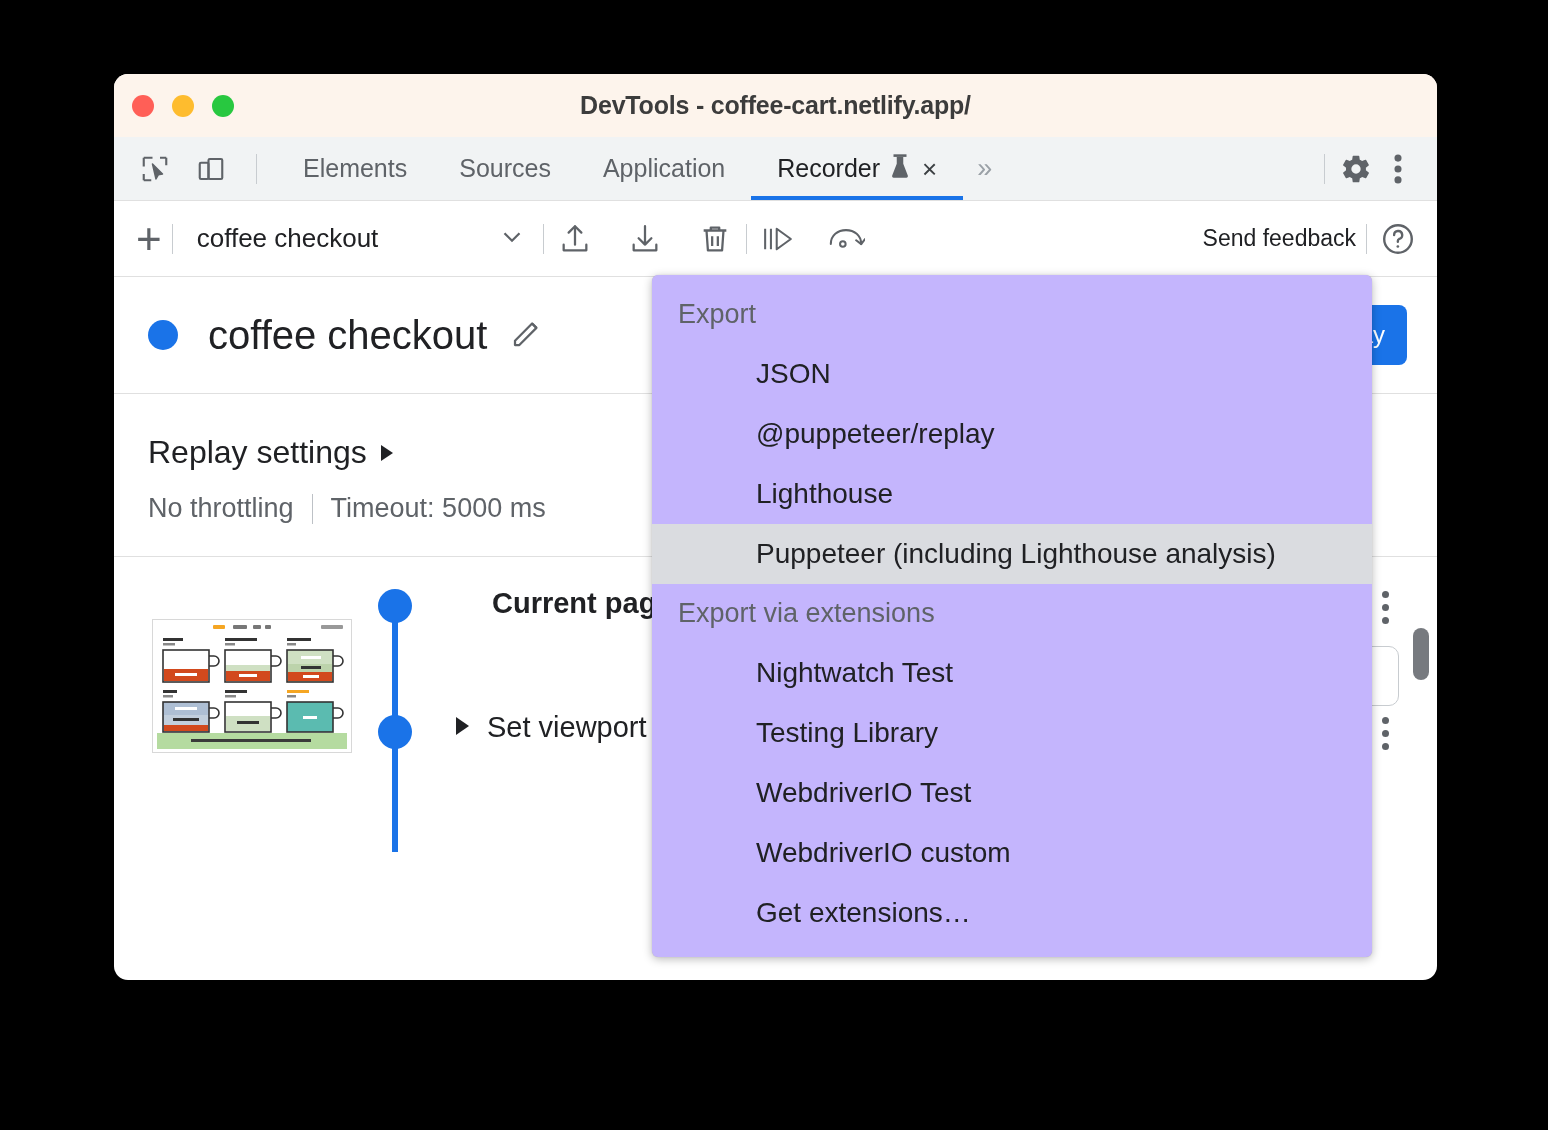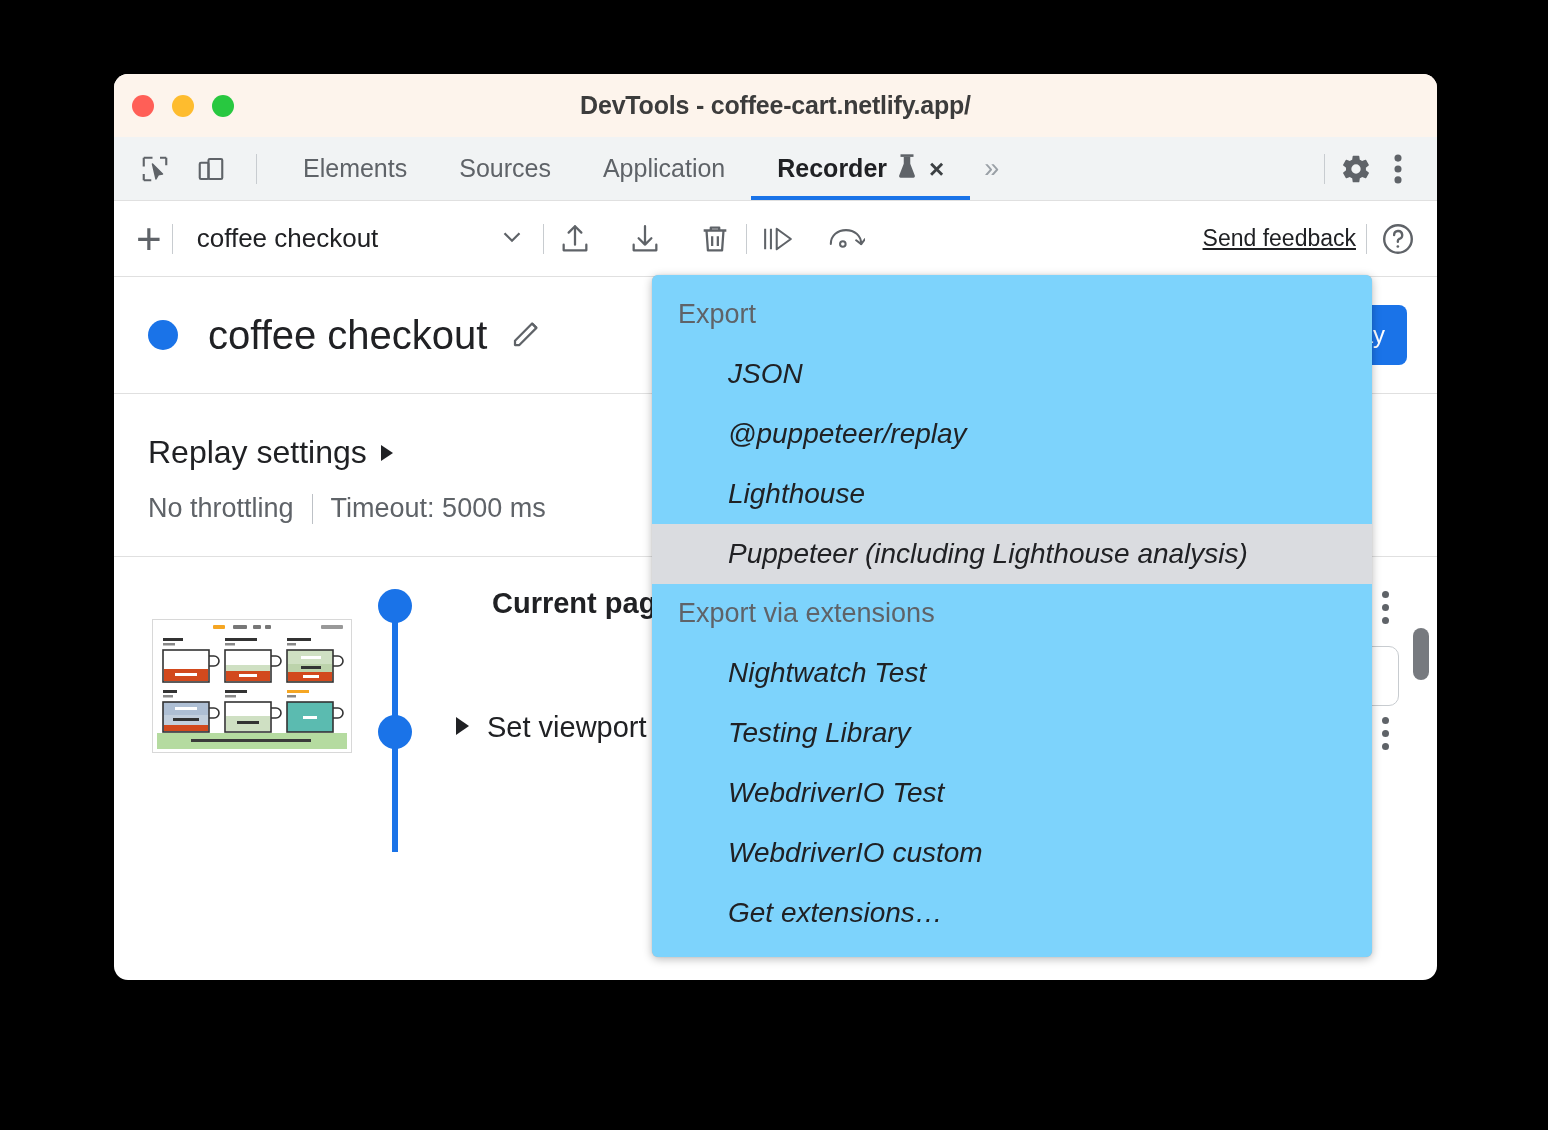--- a/index.html
+++ b/index.html
@@ -63,21 +63,21 @@
   .vsep { width: 1px; height: 30px; background: #c8ccd0; align-self: center; margin: 0 10px; }
   .tabs { display: flex; align-items: stretch; margin-left: 10px; }
   .tab {
     display: flex; align-items: center; gap: 9px;
     padding: 0 26px;
     font-size: 25px;
     color: #5f6368;
     cursor: pointer;
     position: relative;
   }
-  .tab.active { color: #202124; font-weight: bold; }
+  .tab.active { color: #202124; }
   .tab.active::after {
     content: "";
     position: absolute; left: 0; right: 0; bottom: 0;
     height: 4px; background: #1a73e8;
   }
   .tab .closex { font-size: 26px; color: #3c4043; line-height: 1; margin-left: 2px; }
   .chev-more { font-size: 27px; color: #9aa0a6; padding: 0 14px; display:flex; align-items:center; cursor:pointer;}
   .tb-right { margin-left: auto; display: flex; align-items: center; padding-right: 18px; }
 
   
@@ -95,21 +95,20 @@
     font-size: 26px; color: #202124;
     margin-left: 14px;
     min-width: 300px;
   }
   .caret-down { color: #5f6368; cursor: pointer; margin-right: 6px; }
   .tool-icons { display: flex; align-items: center; gap: 28px; }
   .feedback {
     margin-left: auto;
     font-size: 23px;
     color: #202124;
-    text-decoration: underline;
     cursor: pointer;
   }
 
   
   .rec-header {
     height: 117px;
     display: flex; align-items: center;
     padding: 0 30px 0 34px;
     border-bottom: 1px solid #e0e0e0;
     background: #fff;
@@ -199,39 +198,38 @@
     border: 1px solid #c8ccd0;
     border-radius: 10px;
     background: #fff;
   }
 
   
   .menu {
     position: absolute;
     left: 538px; top: 201px;
     width: 720px;
-    background: #7dd3fc;
+    background: #c4b5fd;
     border-radius: 6px;
     box-shadow: 0 2px 10px rgba(0,0,0,.28), 0 0 1px rgba(0,0,0,.2);
     padding: 10px 0 14px 0;
     z-index: 50;
     overflow: hidden;
   }
   .menu-group-label {
     font-size: 27px;
     color: #5f6368;
     padding: 14px 0 14px 26px;
   }
   .menu-item {
     font-size: 28px;
     color: #202124;
-    padding: 14px 0 14px 76px;
+    padding: 14px 0 14px 104px;
     cursor: pointer;
     white-space: nowrap;
-    font-style: italic;
   }
   .menu-item.highlight { background: #dadce0; }
 </style>
 </head>
 <body>
 
 <div id="root">
   <div class="window">
 
     <div class="titlebar">

